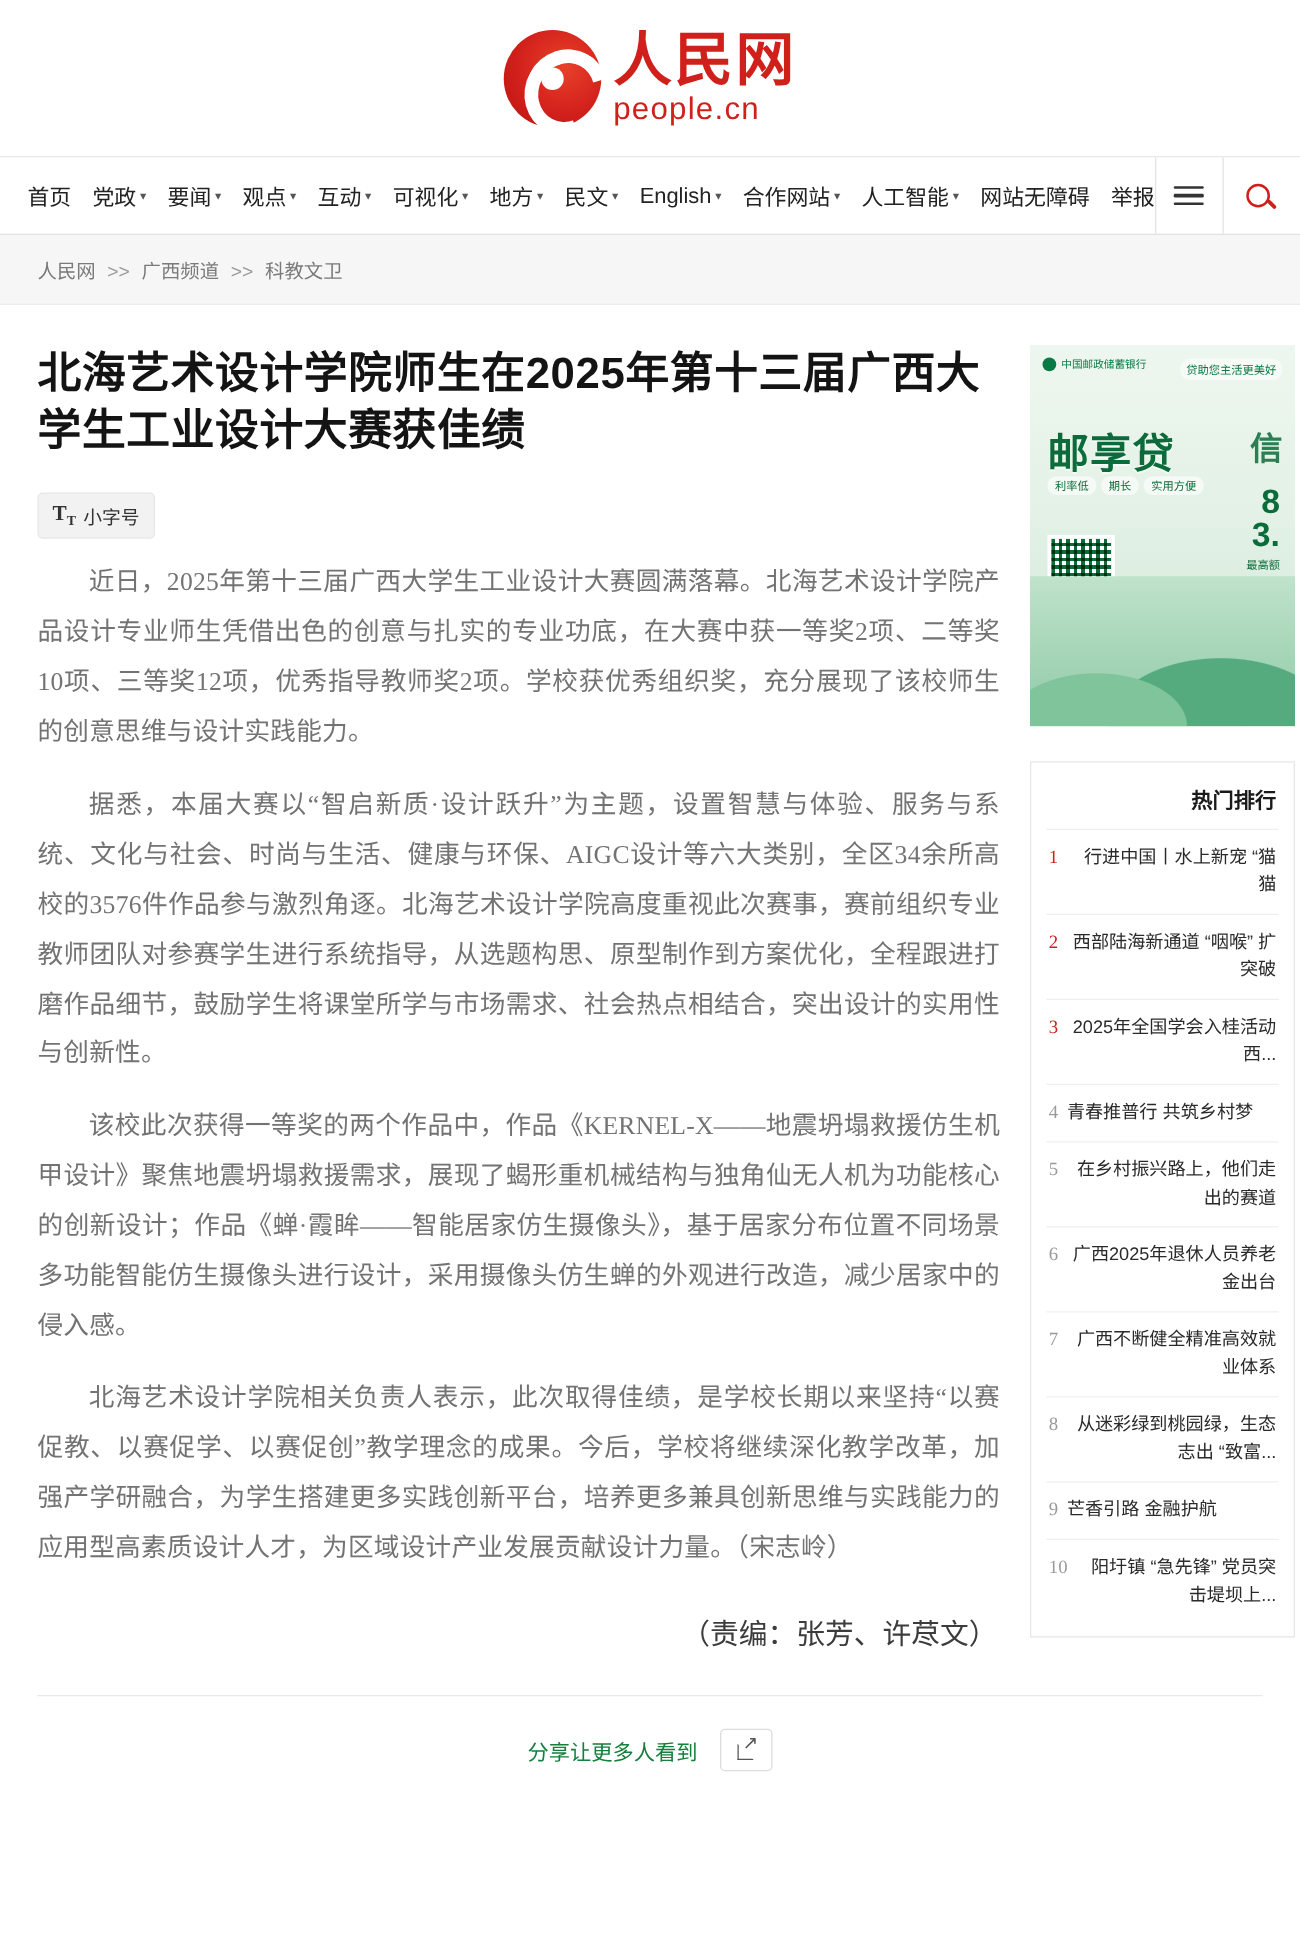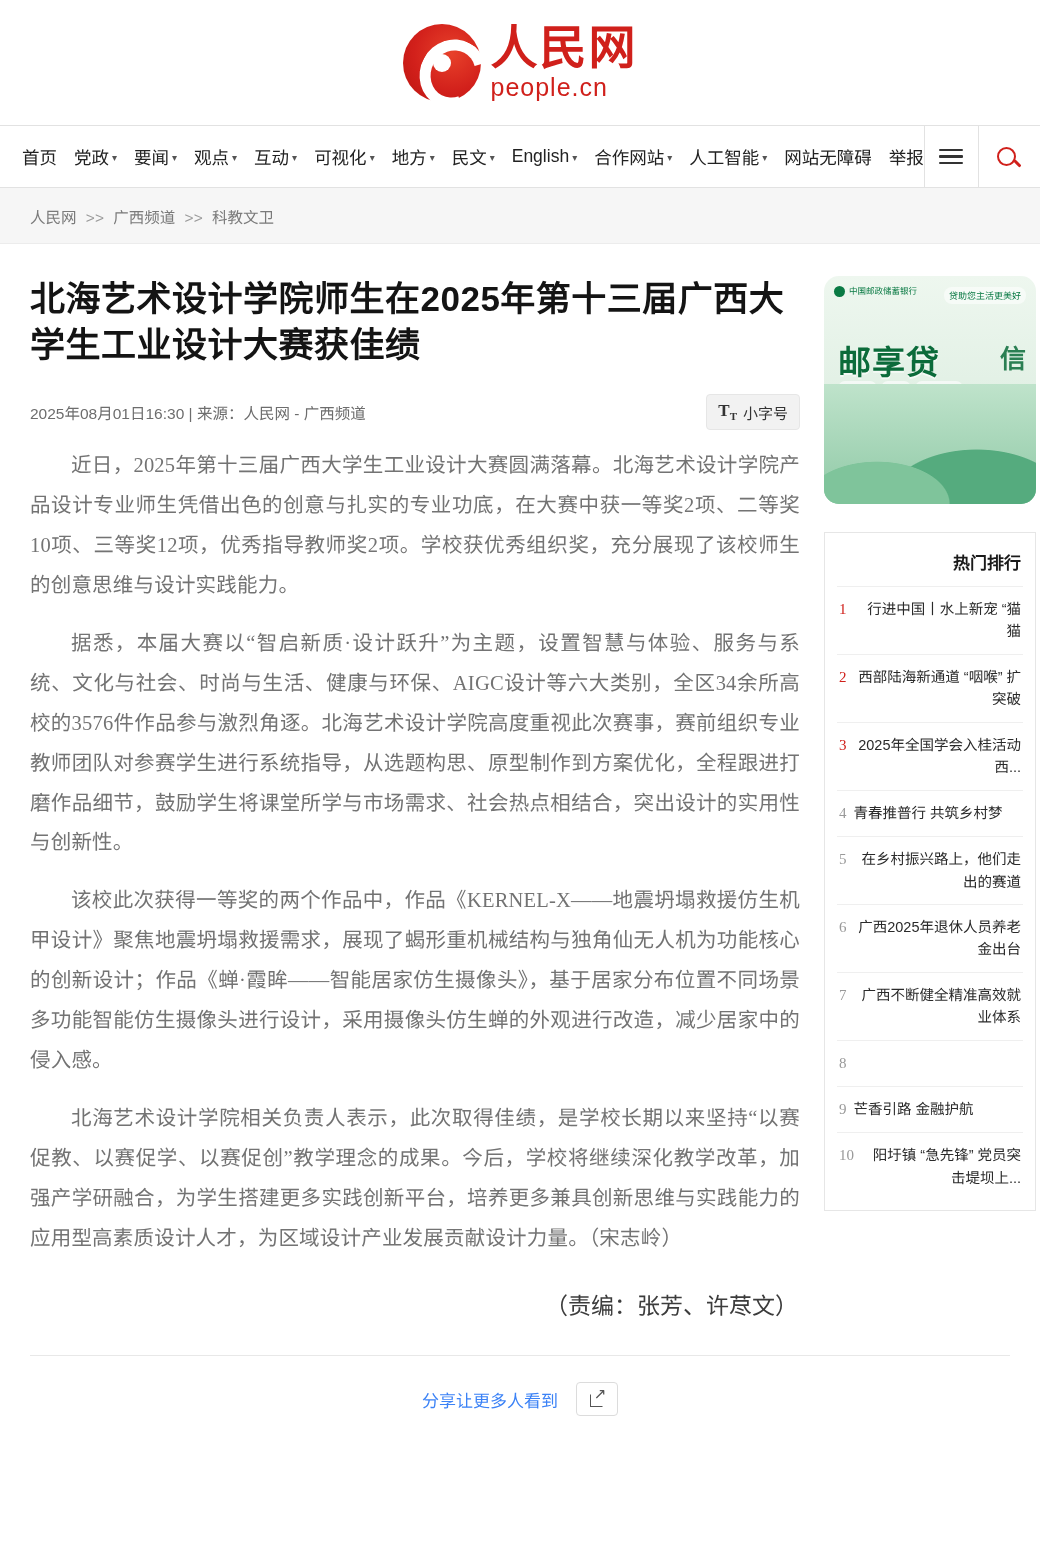--- a/index.html
+++ b/index.html
@@ -263,21 +263,21 @@
     border-top: 1px solid #e8e8e8;
     margin: 34px 30px 0 30px;
     padding: 26px 0 30px 0;
     display: flex;
     align-items: center;
     justify-content: center;
     gap: 18px;
   }
   .share-text {
     font-size: 17px;
-    color: #3b82f6;
+    color: #15803d;
   }
   .share-btn {
     width: 42px;
     height: 34px;
     border: 1px solid #dcdcdc;
     border-radius: 4px;
     display: flex;
     align-items: center;
     justify-content: center;
     cursor: pointer;
@@ -302,22 +302,22 @@
     position: absolute;
     right: -2px; top: -6px;
     font-size: 15px;
     color: #555;
     line-height: 1;
   }
 
   
   .ad-box {
     width: 212px;
-    height: 228px;
-    border-radius: 15px;
+    height: 305px;
+    border-radius: 0;
     overflow: hidden;
     position: relative;
     background: linear-gradient(180deg, #eef7ef 0%, #e3f1e6 45%, #cfe6d6 100%);
   }
   .ad-bank {
     position: absolute;
     top: 10px; left: 10px;
     display: flex;
     align-items: center;
     gap: 4px;
@@ -546,21 +546,20 @@
     <a>科教文卫</a>
   </div>
 </div>
 
 <div class="page">
 
   <div class="main-col">
     <h1 class="article-title">北海艺术设计学院师生在2025年第十三届广西大学生工业设计大赛获佳绩</h1>
 
     <div class="meta-row">
-      <div class="meta-text">2025年08月01日16:30 | 来源：人民网 - 广西频道</div>
       <div class="font-size-btn">
         <span class="tt">T<sub>T</sub></span>
         <span class="lbl">小字号</span>
       </div>
     </div>
 
     <div class="article-body">
       <p>近日，2025年第十三届广西大学生工业设计大赛圆满落幕。北海艺术设计学院产品设计专业师生凭借出色的创意与扎实的专业功底，在大赛中获一等奖2项、二等奖10项、三等奖12项，优秀指导教师奖2项。学校获优秀组织奖，充分展现了该校师生的创意思维与设计实践能力。</p>
       <p>据悉，本届大赛以“智启新质·设计跃升”为主题，设置智慧与体验、服务与系统、文化与社会、时尚与生活、健康与环保、AIGC设计等六大类别，全区34余所高校的3576件作品参与激烈角逐。北海艺术设计学院高度重视此次赛事，赛前组织专业教师团队对参赛学生进行系统指导，从选题构思、原型制作到方案优化，全程跟进打磨作品细节，鼓励学生将课堂所学与市场需求、社会热点相结合，突出设计的实用性与创新性。</p>
       <p>该校此次获得一等奖的两个作品中，作品《KERNEL-X——地震坍塌救援仿生机甲设计》聚焦地震坍塌救援需求，展现了蝎形重机械结构与独角仙无人机为功能核心的创新设计；作品《蝉·霞眸——智能居家仿生摄像头》，基于居家分布位置不同场景多功能智能仿生摄像头进行设计，采用摄像头仿生蝉的外观进行改造，减少居家中的侵入感。</p>
@@ -621,20 +620,21 @@
         <div class="rank-item">
           <span class="idx">6</span>
           <span class="txt">广西2025年退休人员养老金出台</span>
         </div>
         <div class="rank-item">
           <span class="idx">7</span>
           <span class="txt">广西不断健全精准高效就业体系</span>
         </div>
         <div class="rank-item">
           <span class="idx">8</span>
+          <span class="txt">从迷彩绿到桃园绿，生态志出 “致富...</span>
         </div>
         <div class="rank-item">
           <span class="idx">9</span>
           <span class="txt">芒香引路 金融护航</span>
         </div>
         <div class="rank-item">
           <span class="idx">10</span>
           <span class="txt">阳圩镇 “急先锋” 党员突击堤坝上...</span>
         </div>
       </div>

